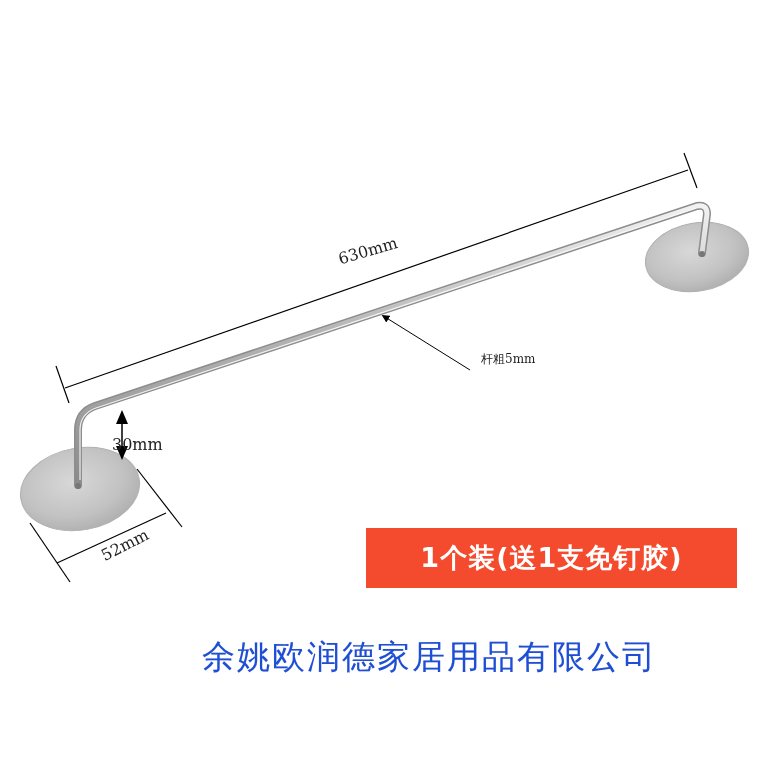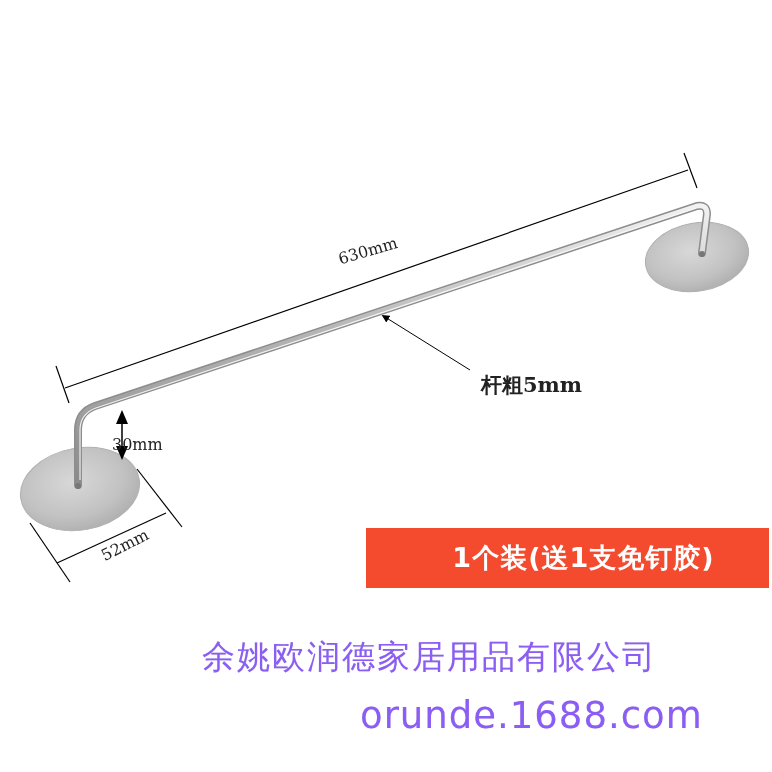--- a/index.html
+++ b/index.html
@@ -1,24 +1,24 @@
 <!DOCTYPE html>
 <html><head>
 <meta charset="utf-8">
 <style>
   html, body { margin: 0; padding: 0; background: #ffffff; }
   .canvas { position: relative; width: 772px; height: 772px; overflow: hidden; background: #fff; font-family: "DejaVu Serif", serif; }
   svg.product { position: absolute; left: 0; top: 0; }
   .dim-label { position: absolute; color: #222; font-family: "DejaVu Serif", serif; font-size: 16px; white-space: nowrap; }
   .lbl-630 { left: 336px; top: 250px; transform: rotate(-16deg); transform-origin: left top; }
-  .lbl-rod { left: 481px; top: 371px; font-size: 21px; font-weight: bold; }
+  .lbl-rod { left: 481px; top: 351px; font-size: 12px; }
   .lbl-30 { left: 112px; top: 435px; }
   .lbl-52 { left: 98px; top: 548px; transform: rotate(-27deg); transform-origin: left top; }
-  .badge { position: absolute; left: 366px; top: 528px; width: 371px; height: 60px; background: #f44a2e; color: #fff; font-family: "DejaVu Sans", sans-serif; font-weight: bold; font-size: 27px; display: flex; align-items: center; justify-content: center; letter-spacing: 1px; padding-left: 32px; }
-  .wm { position: absolute; color: #8b5cf6; font-family: "DejaVu Sans", sans-serif; white-space: nowrap; text-shadow: 0 0 1px #d6d6d6; }
+  .badge { position: absolute; left: 366px; top: 528px; width: 371px; height: 60px; background: #f44a2e; color: #fff; font-family: "DejaVu Sans", sans-serif; font-weight: bold; font-size: 27px; display: flex; align-items: center; justify-content: center; letter-spacing: 1px; }
+  .wm { position: absolute; color: #1d4ed8; font-family: "DejaVu Sans", sans-serif; white-space: nowrap; text-shadow: 0 0 1px #d6d6d6; }
   .wm-company { left: 202px; top: 635px; font-size: 33px; letter-spacing: 2px; }
   .wm-url { left: 360px; top: 694px; font-size: 37px; letter-spacing: 1px; }
 </style>
 </head>
 <body>
 
 <div class="canvas">
 
   <svg class="product" width="772" height="772" viewBox="0 0 772 772">
     <defs>
@@ -77,14 +77,13 @@
   </svg>
 
   <div class="dim-label lbl-630">630mm</div>
   <div class="dim-label lbl-rod">杆粗5mm</div>
   <div class="dim-label lbl-30">30mm</div>
   <div class="dim-label lbl-52">52mm</div>
 
   <div class="badge">1个装(送1支免钉胶)</div>
 
   <div class="wm wm-company">余姚欧润德家居用品有限公司</div>
-  <div class="wm wm-url">orunde.1688.com</div>
 </div>
 
 </body></html>

